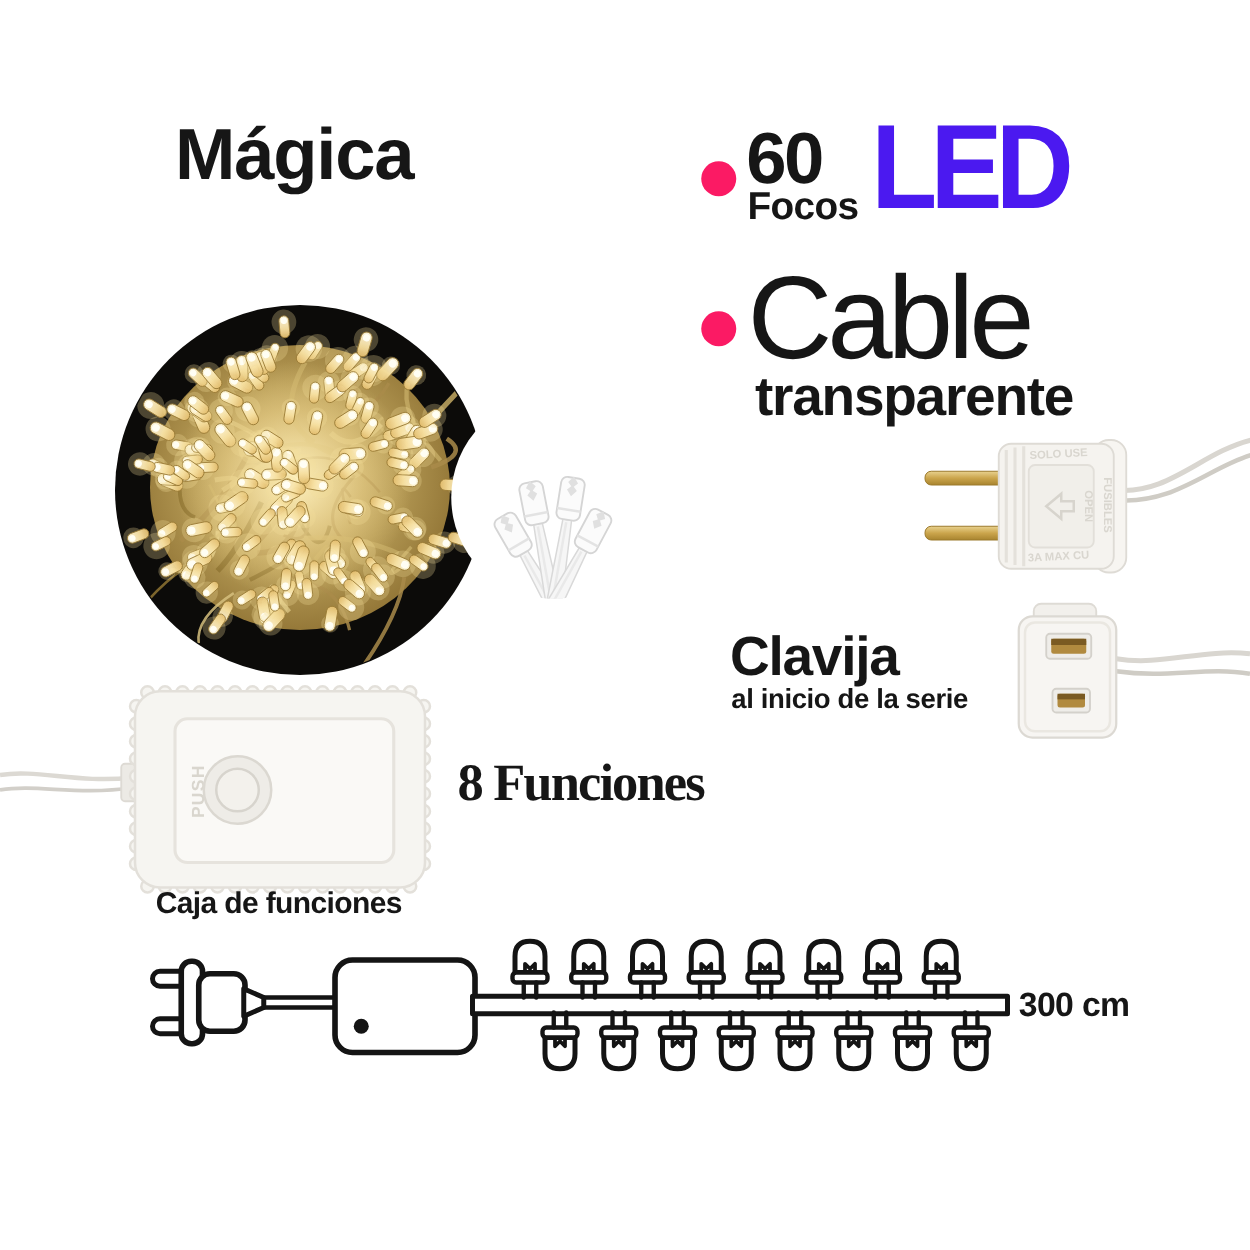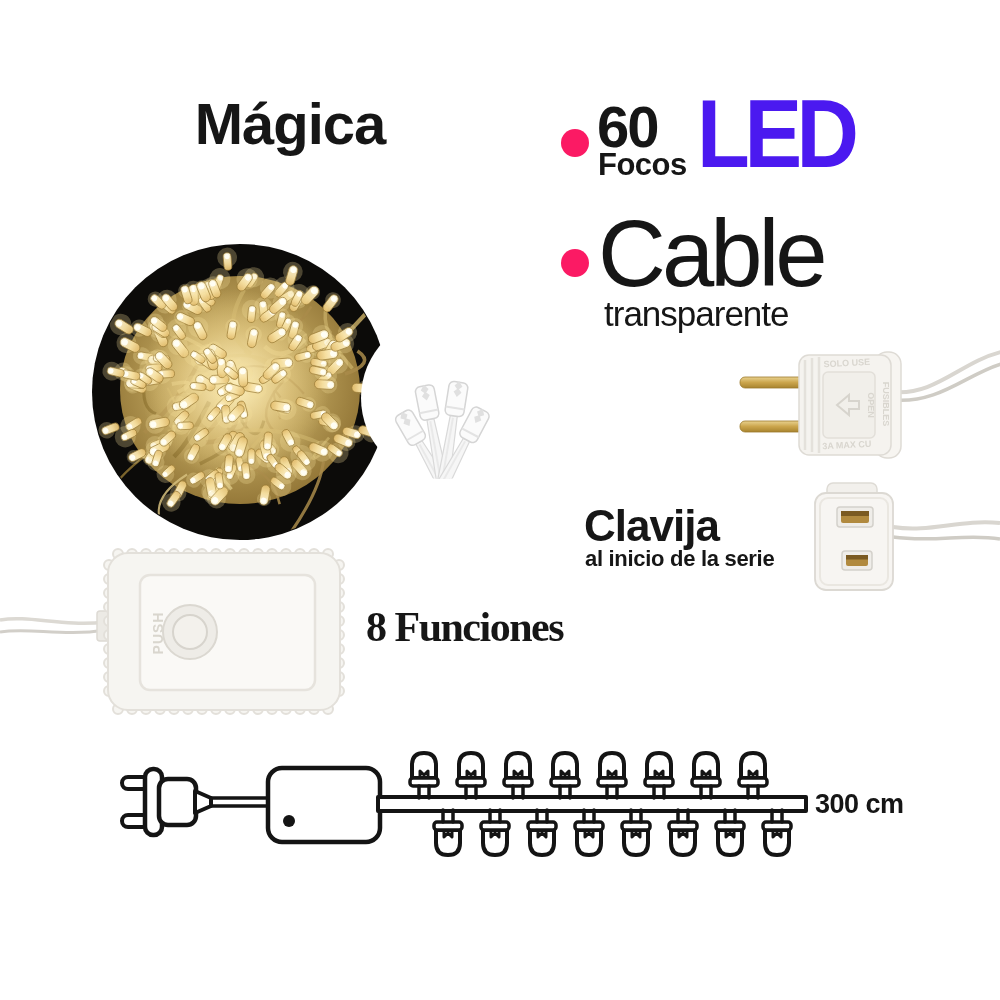--- a/index.html
+++ b/index.html
@@ -12,31 +12,31 @@
     --plastic-line:#E0DDD6;
     --cord:#D8D5CE;
   }
   html,body{margin:0;padding:0;background:#ffffff;}
   .stage{
     position:relative;width:1000px;height:1000px;background:#ffffff;overflow:hidden;
     font-family:"Liberation Sans", sans-serif;color:var(--ink);
   }
   .abs{position:absolute;}
   
-  .title-block{left:140px;top:96px;width:300px;text-align:center;line-height:0.98;}
+  .title-block{left:140px;top:96px;width:300px;line-height:0.98;}
   .title-l1{font-size:58px;font-weight:700;letter-spacing:-1px;color:var(--ink);}
   .title-l2{font-size:58px;font-weight:800;letter-spacing:-1px;color:var(--accent_orange);}
   
   .dot{width:28px;height:28px;border-radius:50%;background:var(--accent_pink);}
   .f-count{left:597px;top:98px;font-size:58px;font-weight:800;letter-spacing:-2px;line-height:1;}
   .f-unit{left:598px;top:149px;font-size:31px;font-weight:700;letter-spacing:-0.5px;line-height:1;}
   .f-type{left:697px;top:86px;font-size:96px;font-weight:800;letter-spacing:-6px;line-height:1;
           color:var(--accent_purple);transform:scaleX(0.9);transform-origin:left top;}
   .f2-title{left:598px;top:207px;font-size:94px;font-weight:400;letter-spacing:-4px;line-height:1;}
-  .f2-sub{left:604px;top:296px;font-size:35px;font-weight:400;letter-spacing:-1px;line-height:1;}
+  .f2-sub{left:604px;top:296px;font-size:44px;font-weight:700;letter-spacing:-1px;line-height:1;}
   
   .clavija-title{left:584px;top:504px;font-size:44px;font-weight:800;letter-spacing:-1px;line-height:1;}
   .clavija-sub{left:585px;top:547px;font-size:22px;font-weight:700;letter-spacing:-0.3px;line-height:1.1;}
   
   .functions-label{left:366px;top:606px;font-size:42px;font-weight:800;letter-spacing:-1.5px;line-height:1;font-family:Liberation Serif, serif;}
   .controller-caption{left:118px;top:711px;width:210px;text-align:center;font-size:24px;font-weight:700;letter-spacing:-0.5px;line-height:1;}
   
   .fuse-caption{left:253px;top:847px;width:140px;text-align:center;font-size:27px;font-weight:700;letter-spacing:-0.5px;line-height:1.08;}
   .length-label{left:815px;top:791px;font-size:27px;font-weight:700;letter-spacing:-0.5px;line-height:1;}
   svg{display:block;}
@@ -1074,20 +1074,21 @@
         <circle cx="339" cy="146" r="5" fill="#F6F5F1" stroke="#E3E0DA" stroke-width="2"></circle>
       </g>
     <rect x="108" y="8" width="232" height="157" rx="20" fill="#F6F5F1" stroke="#E3E0DA" stroke-width="2"></rect>
     <rect x="140" y="30" width="175" height="115" rx="10" fill="#FAF9F6" stroke="#E6E3DD" stroke-width="2.5"></rect>
     <text transform="rotate(-90 163 88)" x="163" y="88" font-size="14" font-weight="bold" fill="#D9D6CE" letter-spacing="1" text-anchor="middle">PUSH</text>
     <circle cx="190" cy="87" r="27" fill="#EEECE7" stroke="#DBD8D1" stroke-width="2"></circle>
     <circle cx="190" cy="87" r="17" fill="#F3F1EC" stroke="#D7D4CD" stroke-width="2"></circle>
   </svg>
 
   <div class="abs functions-label">8 Funciones</div>
+  <div class="abs controller-caption">Caja de funciones</div>
 
   <svg class="abs" style="left:100px;top:745px;" width="810" height="160" viewBox="0 0 810 160">
     <g stroke="#141414" fill="#ffffff" stroke-linecap="round" stroke-linejoin="round">
 
       <g>
         <rect x="22" y="32" width="31" height="12" rx="6" stroke-width="4"></rect>
         <rect x="22" y="70" width="31" height="12" rx="6" stroke-width="4"></rect>
         <rect x="45" y="24" width="17" height="66" rx="8" stroke-width="4.5"></rect>
         <rect x="59" y="34" width="37" height="46" rx="9" stroke-width="4.5"></rect>
         <path d="M95,46 L111,53 L111,61 L95,68 Z" stroke-width="4"></path>

